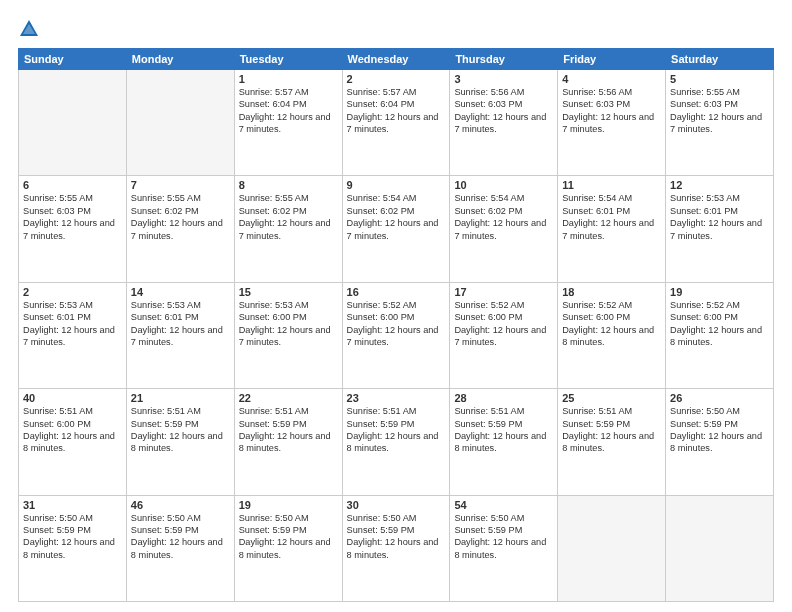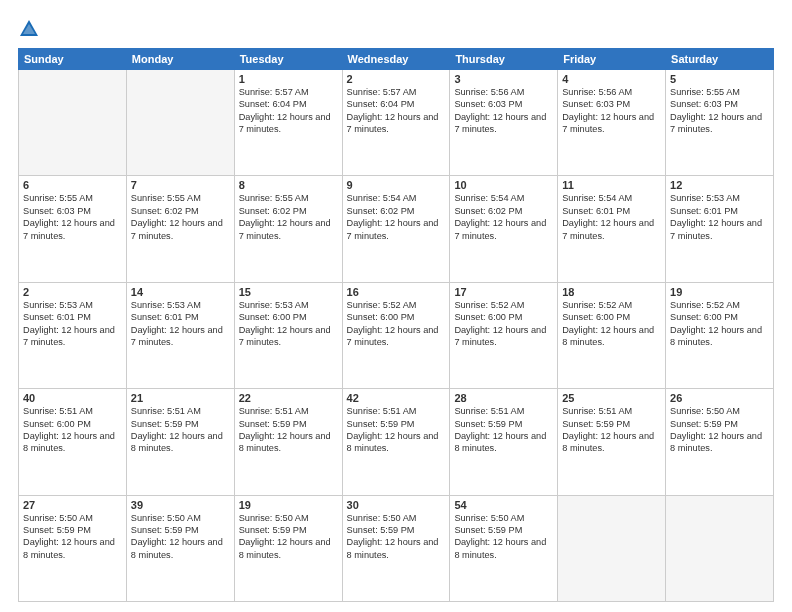--- a/index.html
+++ b/index.html
@@ -223,43 +223,43 @@
           </td>
           <td>
             <span class="day-num">21</span>
             <div class="cell-info"><span>Sunrise: 5:51 AM</span><br><span>Sunset: 5:59 PM</span><br><span>Daylight: 12 hours and 8 minutes.</span></div>
           </td>
           <td>
             <span class="day-num">22</span>
             <div class="cell-info"><span>Sunrise: 5:51 AM</span><br><span>Sunset: 5:59 PM</span><br><span>Daylight: 12 hours and 8 minutes.</span></div>
           </td>
           <td>
-            <span class="day-num">42</span>
+            <span class="day-num">23</span>
             <div class="cell-info"><span>Sunrise: 5:51 AM</span><br><span>Sunset: 5:59 PM</span><br><span>Daylight: 12 hours and 8 minutes.</span></div>
           </td>
           <td>
             <span class="day-num">28</span>
             <div class="cell-info"><span>Sunrise: 5:51 AM</span><br><span>Sunset: 5:59 PM</span><br><span>Daylight: 12 hours and 8 minutes.</span></div>
           </td>
           <td>
             <span class="day-num">25</span>
             <div class="cell-info"><span>Sunrise: 5:51 AM</span><br><span>Sunset: 5:59 PM</span><br><span>Daylight: 12 hours and 8 minutes.</span></div>
           </td>
           <td>
             <span class="day-num">26</span>
             <div class="cell-info"><span>Sunrise: 5:50 AM</span><br><span>Sunset: 5:59 PM</span><br><span>Daylight: 12 hours and 8 minutes.</span></div>
           </td>
         </tr>
         <tr>
           <td>
-            <span class="day-num">27</span>
-            <div class="cell-info"><span>Sunrise: 5:50 AM</span><br><span>Sunset: 5:59 PM</span><br><span>Daylight: 12 hours and 8 minutes.</span></div>
-          </td>
-          <td>
-            <span class="day-num">39</span>
+            <span class="day-num">31</span>
+            <div class="cell-info"><span>Sunrise: 5:50 AM</span><br><span>Sunset: 5:59 PM</span><br><span>Daylight: 12 hours and 8 minutes.</span></div>
+          </td>
+          <td>
+            <span class="day-num">46</span>
             <div class="cell-info"><span>Sunrise: 5:50 AM</span><br><span>Sunset: 5:59 PM</span><br><span>Daylight: 12 hours and 8 minutes.</span></div>
           </td>
           <td>
             <span class="day-num">19</span>
             <div class="cell-info"><span>Sunrise: 5:50 AM</span><br><span>Sunset: 5:59 PM</span><br><span>Daylight: 12 hours and 8 minutes.</span></div>
           </td>
           <td>
             <span class="day-num">30</span>
             <div class="cell-info"><span>Sunrise: 5:50 AM</span><br><span>Sunset: 5:59 PM</span><br><span>Daylight: 12 hours and 8 minutes.</span></div>
           </td>

